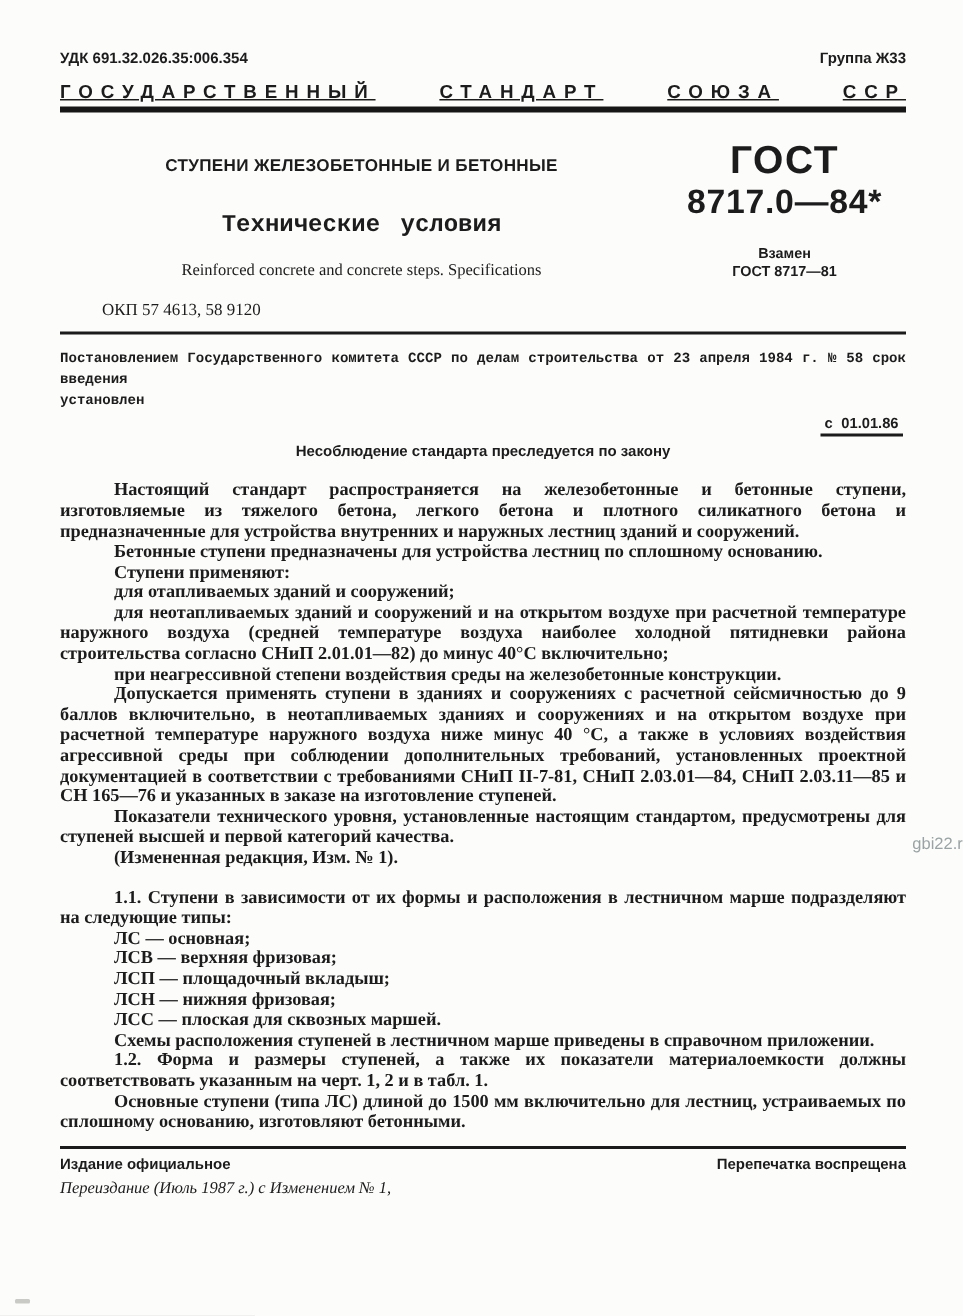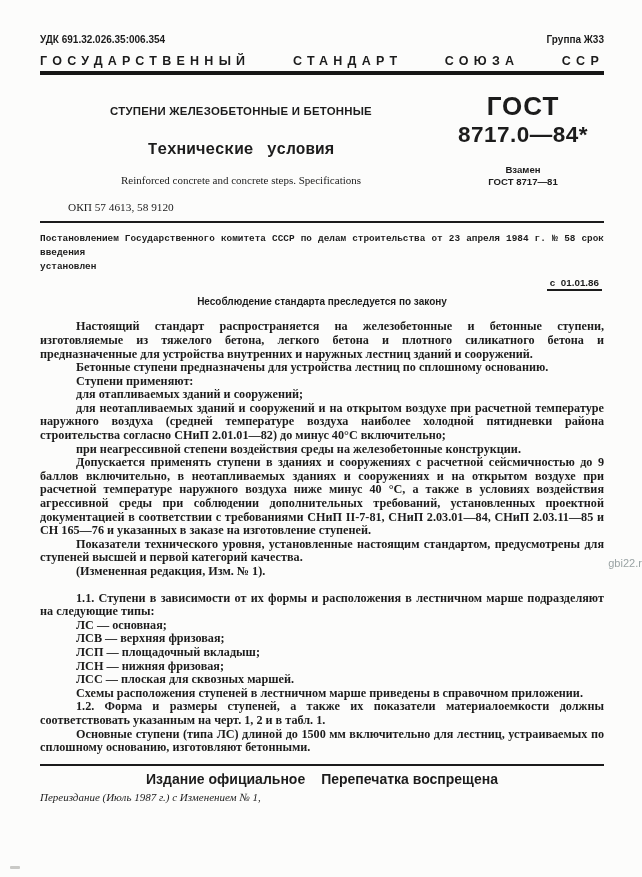--- a/index.html
+++ b/index.html
@@ -14,21 +14,21 @@
     -webkit-font-smoothing:antialiased;
   }
   .content{padding:34px 38px 0 40px;}
   .bold{font-weight:bold;}
 
   
   .udk-row{display:flex;justify-content:space-between;align-items:center;
     font-family:"Liberation Sans",sans-serif;font-weight:bold;font-size:10px;}
   
   .org-header{display:flex;justify-content:space-between;margin-top:9px;
-    font-family:"Liberation Sans",sans-serif;font-weight:bold;font-size:12.5px;}
+    font-family:"Liberation Sans",sans-serif;font-weight:bold;font-size:12.5px;text-decoration:underline;}
   .org-header span{letter-spacing:0.42em;white-space:nowrap;}
   .bar{height:4px;background:#161616;margin-top:3px;}
 
   
   .title-row{display:flex;margin-top:18px;}
   .title-left{width:402px;text-align:center;padding-top:12px;}
   .doc-title{font-family:"Liberation Sans",sans-serif;font-weight:bold;font-size:11.4px;margin:0 0 24px 0;letter-spacing:.02em;}
   .doc-subtitle{font-family:Liberation Mono, monospace;font-weight:bold;font-size:16px;margin:0 0 15px 0;word-spacing:4px;}
   .doc-subtitle-en{font-size:11px;margin:0;}
   .title-right{flex:1;text-align:center;}
@@ -50,22 +50,22 @@
 
   
   .body-text{margin-top:13px;}
   .body-text p{margin:0;font-size:12.2px;line-height:13.6px;text-align:justify;text-indent:36px;}
   .body-text p.bold{font-weight:bold;}
   .section-heading{text-align:center;font-family:"Liberation Sans",sans-serif;font-weight:bold;
     font-size:11px;margin:21px 0 17px 0;word-spacing:2px;}
 
   
   .footer-rule{height:2px;background:#1b1b1b;margin-top:9px;}
-  .footer-row{display:flex;justify-content:center;margin-top:5px;
-    font-family:"Liberation Sans",sans-serif;font-weight:bold;font-size:14px;gap:16px;}
+  .footer-row{display:flex;justify-content:space-between;margin-top:5px;
+    font-family:"Liberation Sans",sans-serif;font-weight:bold;font-size:10px;gap:16px;}
   .edition-note{text-align:left;font-style:italic;font-size:11px;line-height:1.25;margin-top:4px;}
 
   .watermark{position:absolute;top:557px;right:-6px;color:#9aa3a4;
     font-family:"Liberation Sans",sans-serif;font-size:11px;}
   .speck{position:absolute;left:10px;bottom:8px;width:10px;height:3px;background:#c9c9c6;border-radius:1px;}
 </style>
 </head>
 <body>
 
 <div class="page">

